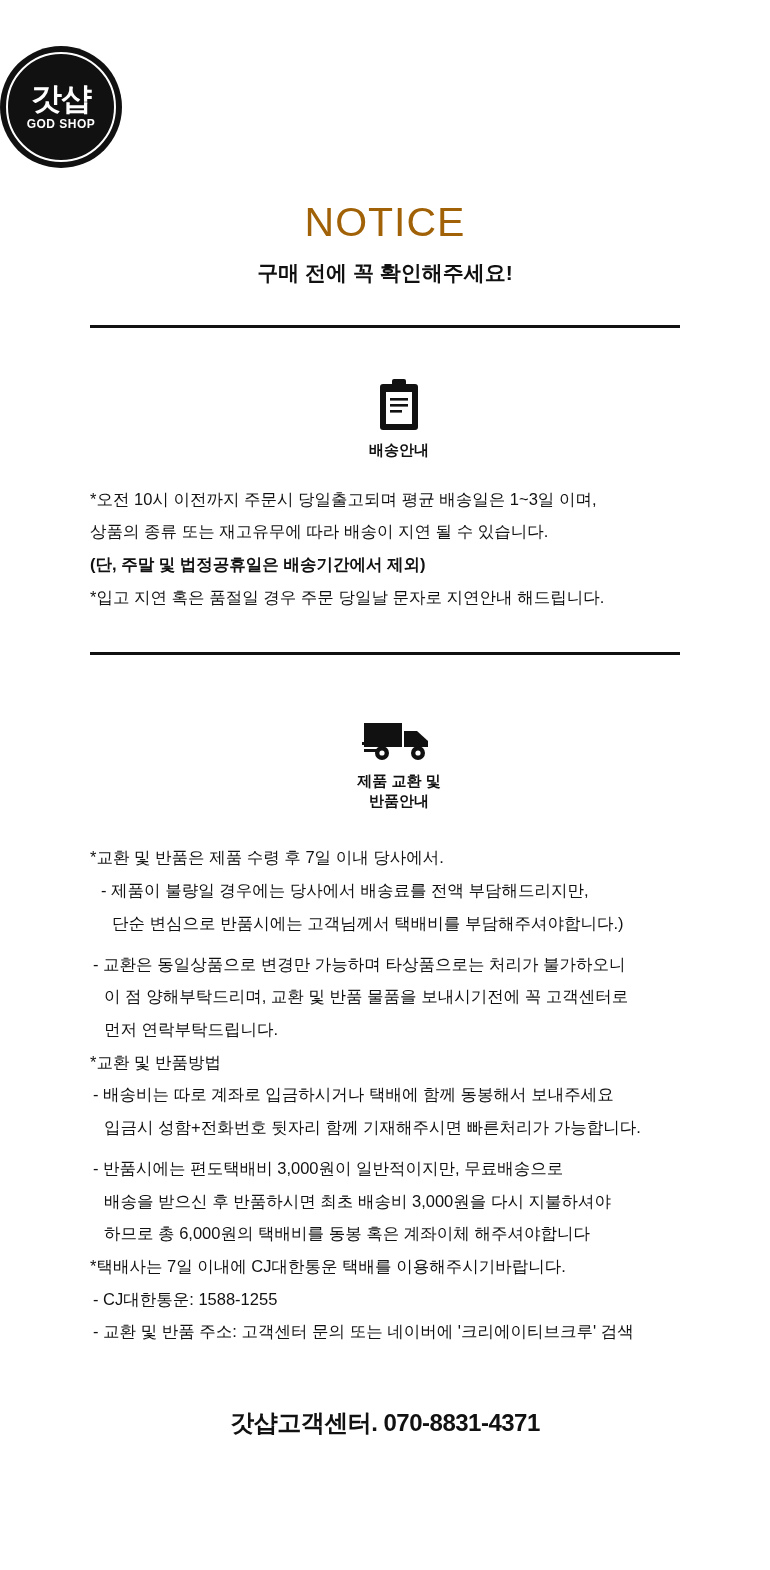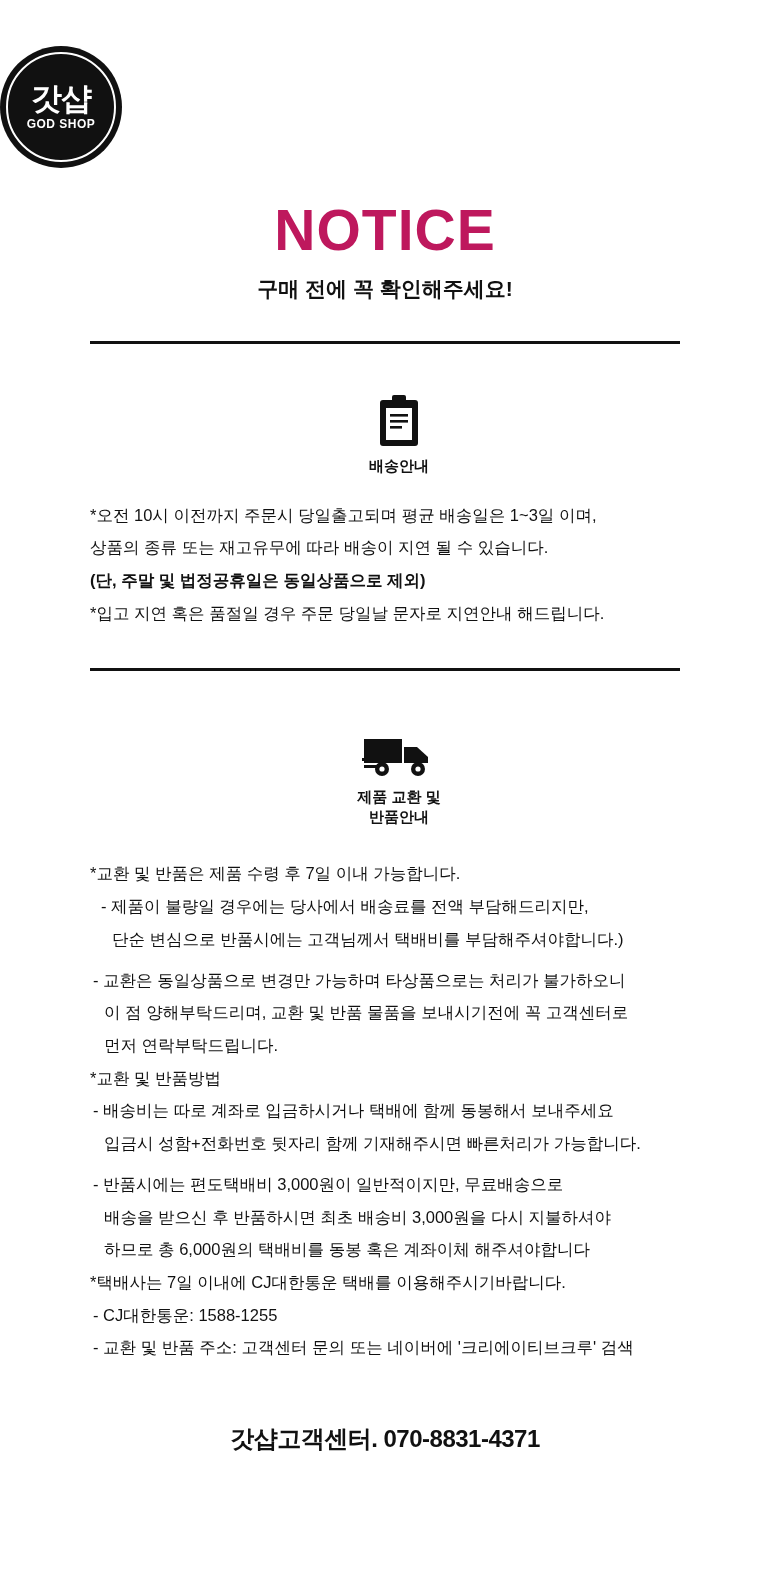--- a/index.html
+++ b/index.html
@@ -60,25 +60,25 @@
     letter-spacing: 0.5px;
     z-index: 2;
   }
 
   
   .title-wrap {
     text-align: center;
     margin-top: 34px;
   }
   .notice-title {
-    font-size: 57px;
-    font-weight: 700;
+    font-size: 41px;
+    font-weight: 400;
     letter-spacing: 1px;
     line-height: 1;
-    color: #be185d;
+    color: #a16207;
   }
   .notice-sub {
     margin-top: 16px;
     font-size: 21px;
     font-weight: 700;
     color: #111;
   }
 
   
   .divider {
@@ -202,21 +202,21 @@
           <rect x="14" y="26" width="18" height="2.6" fill="#111"></rect>
           <rect x="14" y="32" width="12" height="2.6" fill="#111"></rect>
         </svg>
       </div>
       <div class="sec-label">배송안내</div>
     </div>
 
     <div class="body-block">
       <p>*오전 10시 이전까지 주문시 당일출고되며 평균 배송일은 1~3일 이며,</p>
       <p>상품의 종류 또는 재고유무에 따라 배송이 지연 될 수 있습니다.</p>
-      <p class="bold">(단, 주말 및 법정공휴일은 동일상품으로 제외)</p>
+      <p class="bold">(단, 주말 및 법정공휴일은 배송기간에서 제외)</p>
       <p class="gap-top">*입고 지연 혹은 품절일 경우 주문 당일날 문자로 지연안내 해드립니다.</p>
     </div>
   </div>
 
   <div class="divider" style="margin-top:42px;"></div>
 
   <div class="section" style="margin-top:50px;">
     <div class="sec-icon-wrap">
       <div class="icon-box">
         <svg width="74" height="48" viewBox="0 0 74 48" aria-hidden="true">
@@ -230,21 +230,21 @@
           <circle cx="56" cy="38" r="2.6" fill="#fff"></circle>
         </svg>
       </div>
       <div class="sec-label">
         <span>제품 교환 및</span><br>
         <span>반품안내</span>
       </div>
     </div>
 
     <div class="body-block" style="margin-top:34px;">
-      <p class="head-line first">*교환 및 반품은 제품 수령 후 7일 이내 가능합니다.</p>
+      <p class="head-line first">*교환 및 반품은 제품 수령 후 7일 이내 당사에서.</p>
 
       <p class="list-item indent">- 제품이 불량일 경우에는 당사에서 배송료를 전액 부담해드리지만,</p>
       <p class="sub-note">단순 변심으로 반품시에는 고객님께서 택배비를 부담해주셔야합니다.)</p>
 
       <p class="list-item" style="margin-top:14px;">- 교환은 동일상품으로 변경만 가능하며 타상품으로는 처리가 불가하오니</p>
       <p class="sub-note" style="padding-left:14px;">이 점 양해부탁드리며, 교환 및 반품 물품을 보내시기전에 꼭 고객센터로</p>
       <p class="sub-note" style="padding-left:14px;">먼저 연락부탁드립니다.</p>
 
       <p class="head-line">*교환 및 반품방법</p>
 

